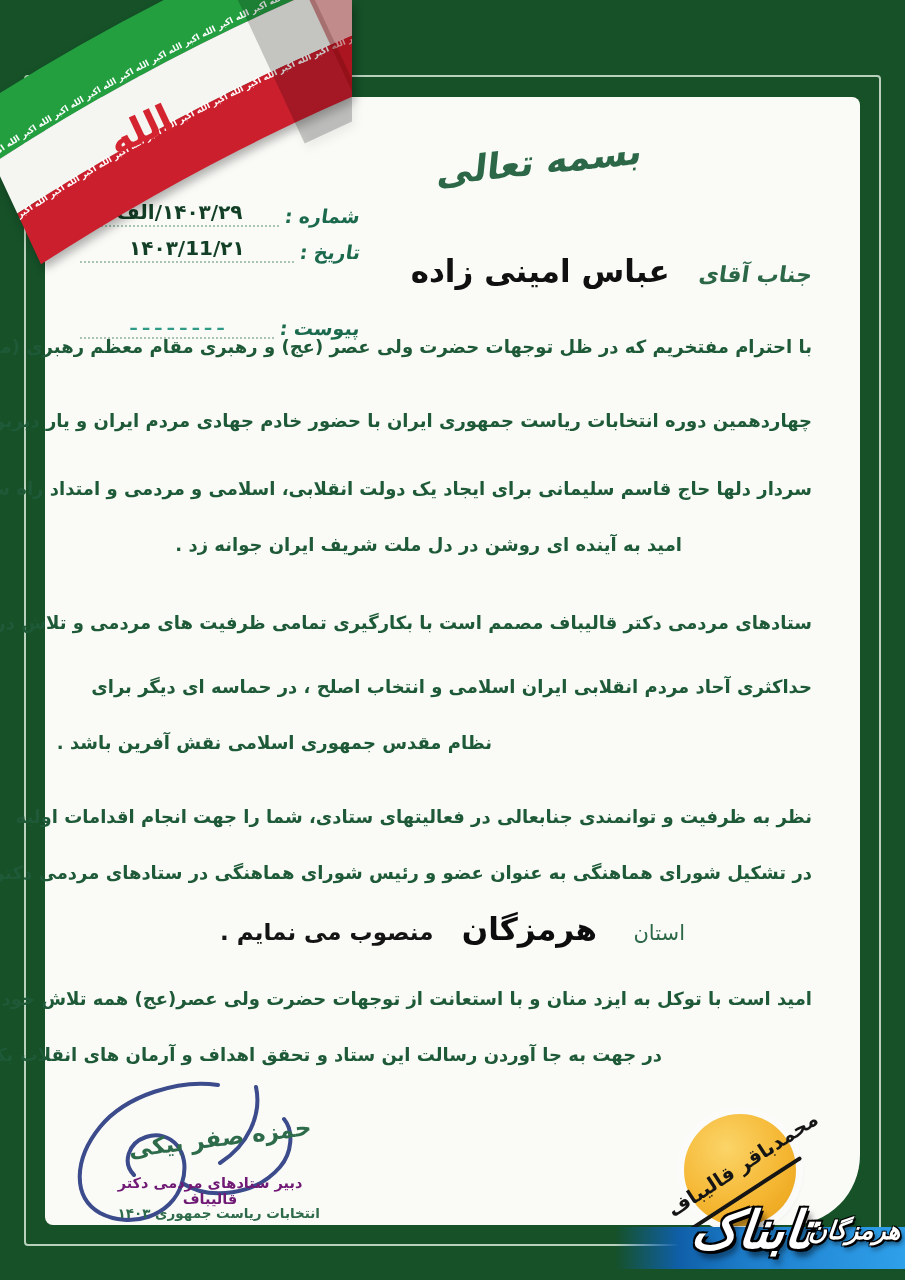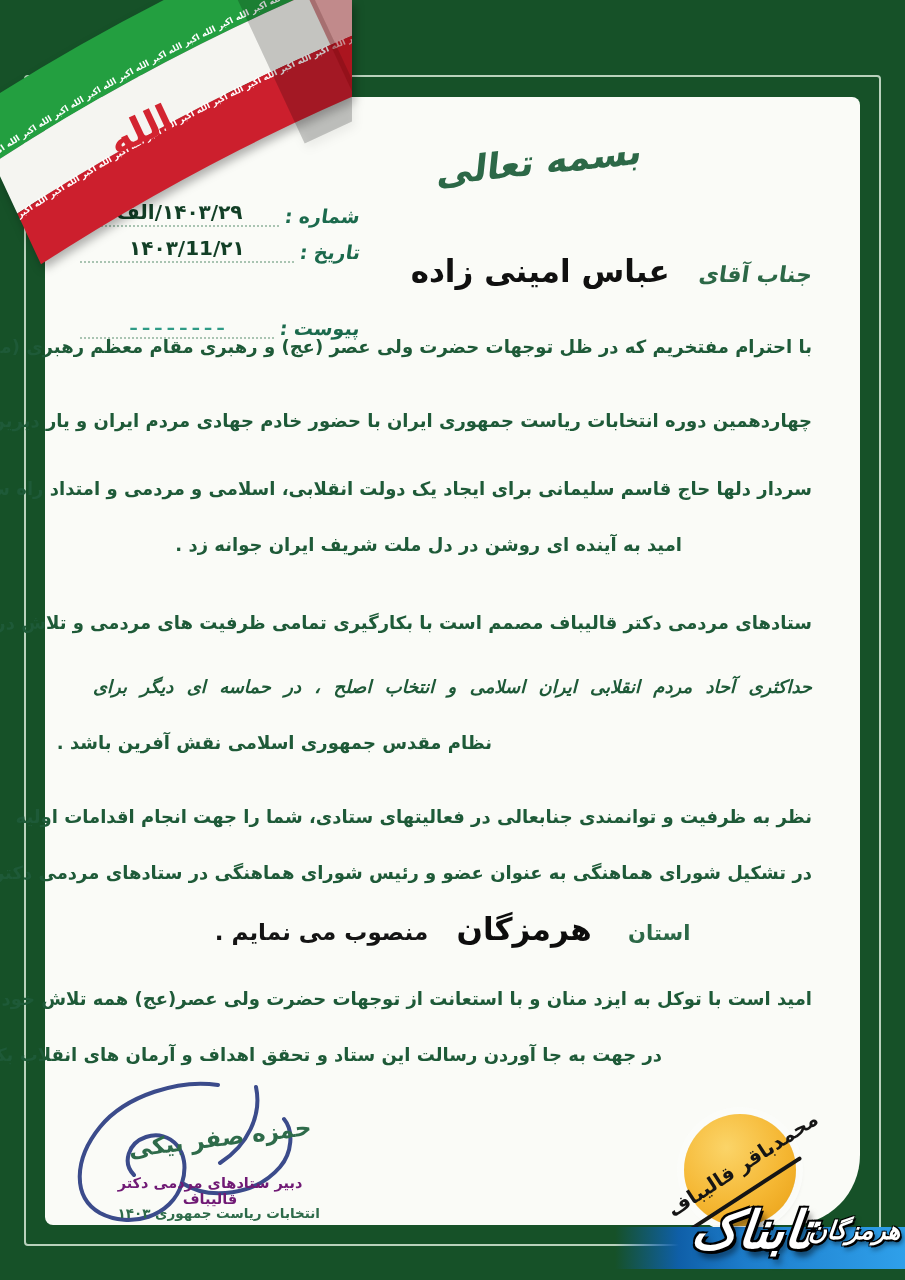--- a/index.html
+++ b/index.html
@@ -48,24 +48,24 @@
     font-size:18px;font-weight:bold;color:#1e5a38;
     height:56px;line-height:56px;white-space:nowrap;overflow:visible;
   }
   .j{text-align:justify;text-align-last:justify;}
   .r1{text-align:right;padding-right:130px;}
   .r2{text-align:right;padding-right:320px;}
   .r3{text-align:right;padding-right:150px;}
   .mt1{margin-top:18px;}
   .mt2{margin-top:12px;}
   .mt3{margin-top:22px;}
-  .mt4{margin-top:8px;font-style:italic;}
+  .mt4{margin-top:8px;}
   .mt5{margin-top:14px;}
   .appoint{ text-align:center; }
-  .appoint .w-estan{font-size:21px;color:#2c6847;font-weight:bold;margin-left:30px;text-align:center;}
+  .appoint .w-estan{font-size:21px;color:#2c6847;font-weight:normal;margin-left:30px;text-align:center;}
   .appoint .w-province{font-size:31px;color:#0d0d0d;font-weight:bold;margin-left:22px;}
   .appoint .w-rest{font-size:23px;color:#141414;font-weight:bold;}
   
   .signature{position:absolute;top:982px;right:520px;width:280px;height:170px;}
   .sig-swirl{position:absolute;top:0;left:0;}
   .sig-name{
     position:absolute;top:46px;left:55px;width:210px;text-align:center;
     font-size:23px;font-weight:bold;color:#2e6b4a;transform:rotate(-7deg);
   }
   .sig-title1{position:absolute;top:96px;left:30px;width:240px;text-align:center;

